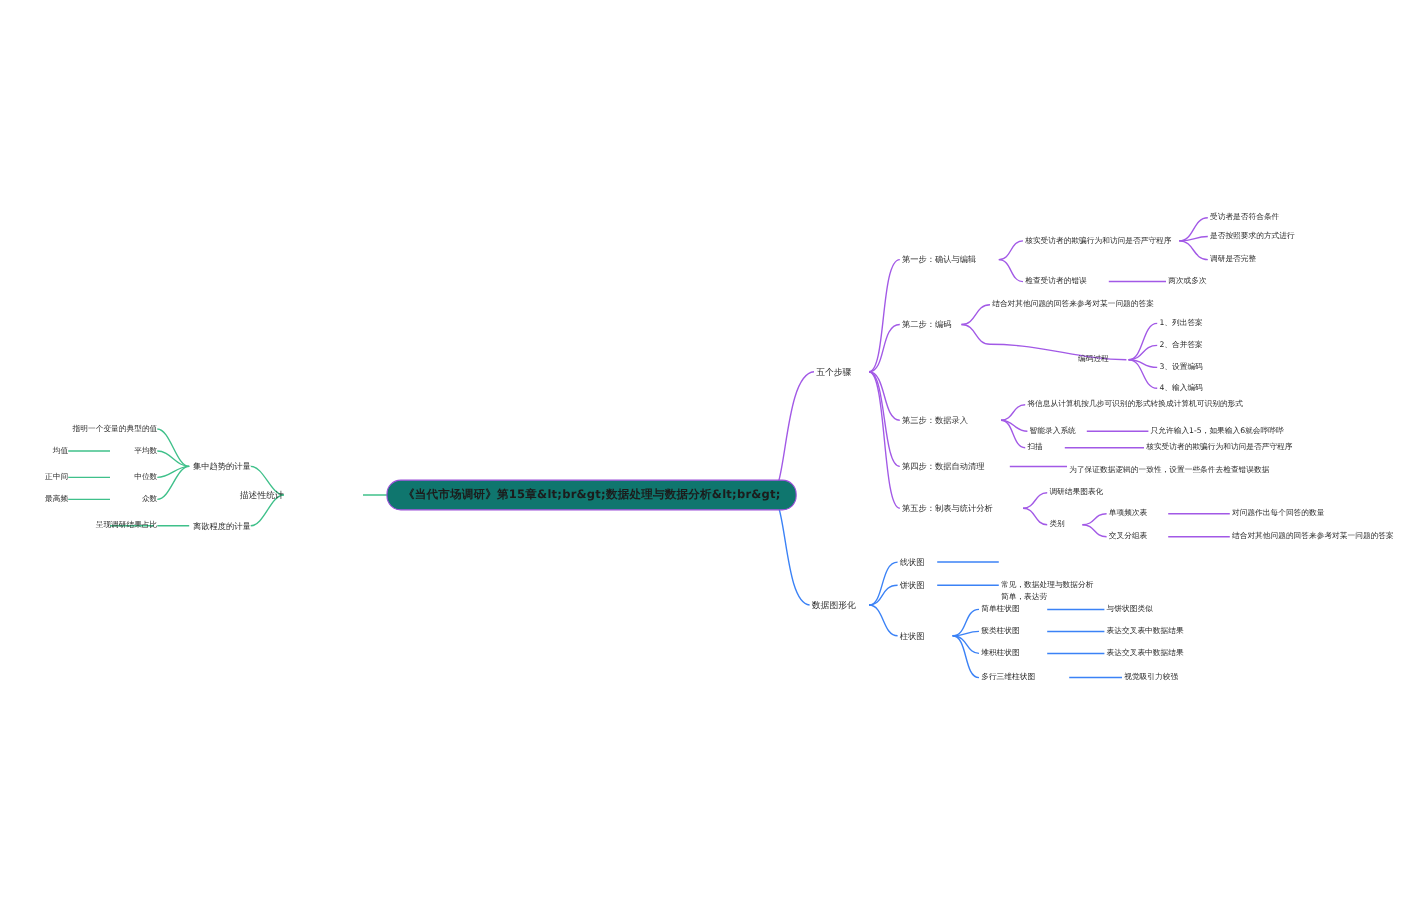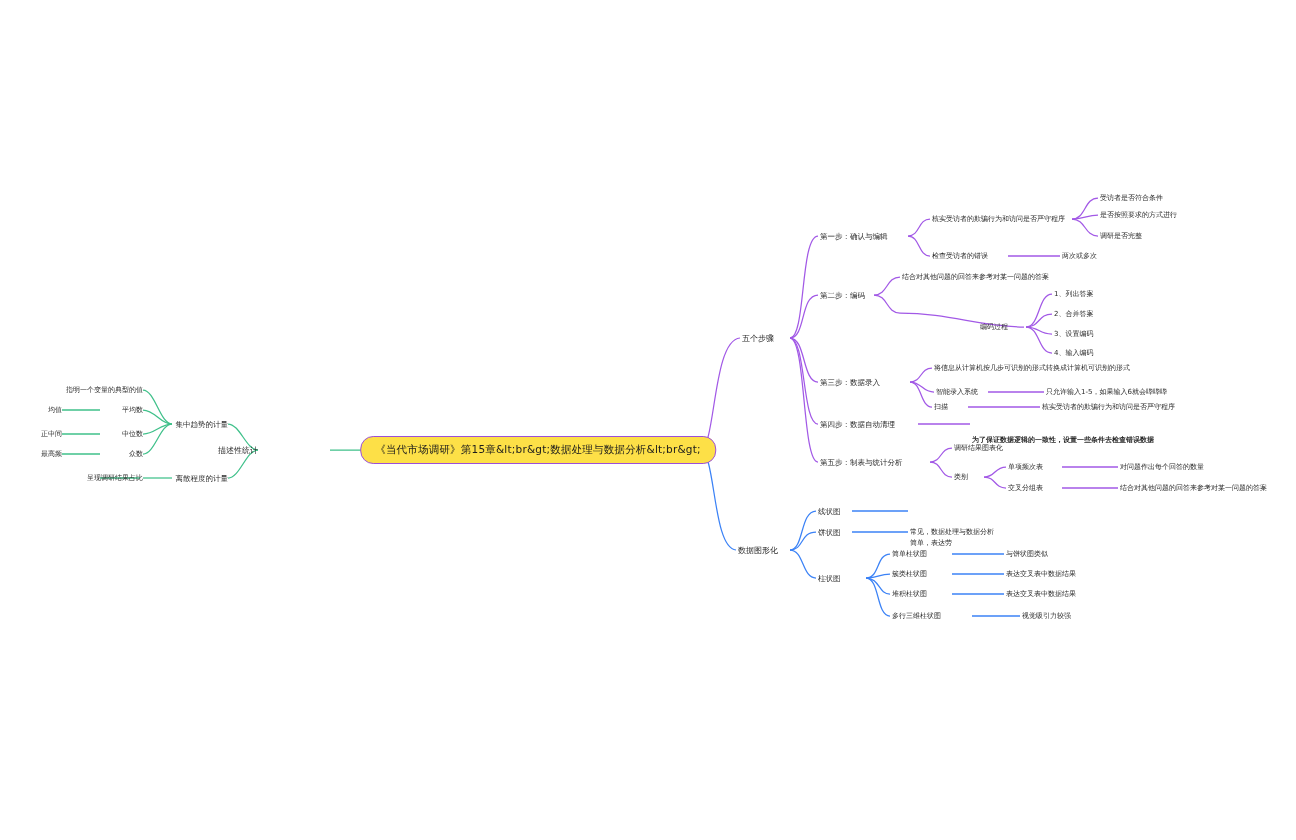--- a/index.html
+++ b/index.html
@@ -18,24 +18,24 @@
     white-space:nowrap;
     transform:translateY(-50%);
   }
   .node.r{text-align:right;}
   
   .root{
     position:absolute;
     transform:translate(-50%,-50%);
     border:1.3px solid #9b4fd8;
     border-radius:13px;
-    background:#fde047;
+    background:#0f766e;
     padding:6px 14px;
     font-size:10.5px;
-    font-weight:normal;
+    font-weight:bold;
     color:#1c1c1c;
     white-space:nowrap;
     letter-spacing:.2px;
   }
   .lvl1{font-size:8px;}
   .lvl2{font-size:7.5px;}
   .lvl3{font-size:7px;}
   .lvl4{font-size:7px;}
 </style>
 </head>
@@ -169,21 +169,21 @@
   <div class="node lvl4" style="left:1054px;top:353px;">4、输入编码</div>
 
   <div class="node lvl2" style="left:820px;top:382px;">第三步：数据录入</div>
   <div class="node lvl3" style="left:934px;top:368px;">将信息从计算机按几步可识别的形式转换成计算机可识别的形式</div>
   <div class="node lvl3" style="left:936px;top:392px;">智能录入系统</div>
   <div class="node lvl4" style="left:1046px;top:392px;">只允许输入1-5，如果输入6就会哔哔哔</div>
   <div class="node lvl3" style="left:934px;top:407px;">扫描</div>
   <div class="node lvl4" style="left:1042px;top:407px;">核实受访者的欺骗行为和访问是否严守程序</div>
 
   <div class="node lvl2" style="left:820px;top:424px;">第四步：数据自动清理</div>
-  <div class="node lvl3" style="left:972px;top:440px;font-weight:bold;">为了保证数据逻辑的一致性，设置一些条件去检查错误数据</div>
+  <div class="node lvl3" style="left:972px;top:428px;">为了保证数据逻辑的一致性，设置一些条件去检查错误数据</div>
 
   <div class="node lvl2" style="left:820px;top:462px;">第五步：制表与统计分析</div>
   <div class="node lvl3" style="left:954px;top:448px;">调研结果图表化</div>
   <div class="node lvl3" style="left:954px;top:477px;">类别</div>
   <div class="node lvl4" style="left:1008px;top:467px;">单项频次表</div>
   <div class="node lvl4" style="left:1120px;top:467px;text-align:right;">对问题作出每个回答的数量</div>
   <div class="node lvl4" style="left:1008px;top:488px;">交叉分组表</div>
   <div class="node lvl4" style="left:1120px;top:488px;">结合对其他问题的回答来参考对某一问题的答案</div>
 
   <div class="node lvl1" style="left:738px;top:550px;">数据图形化</div>

